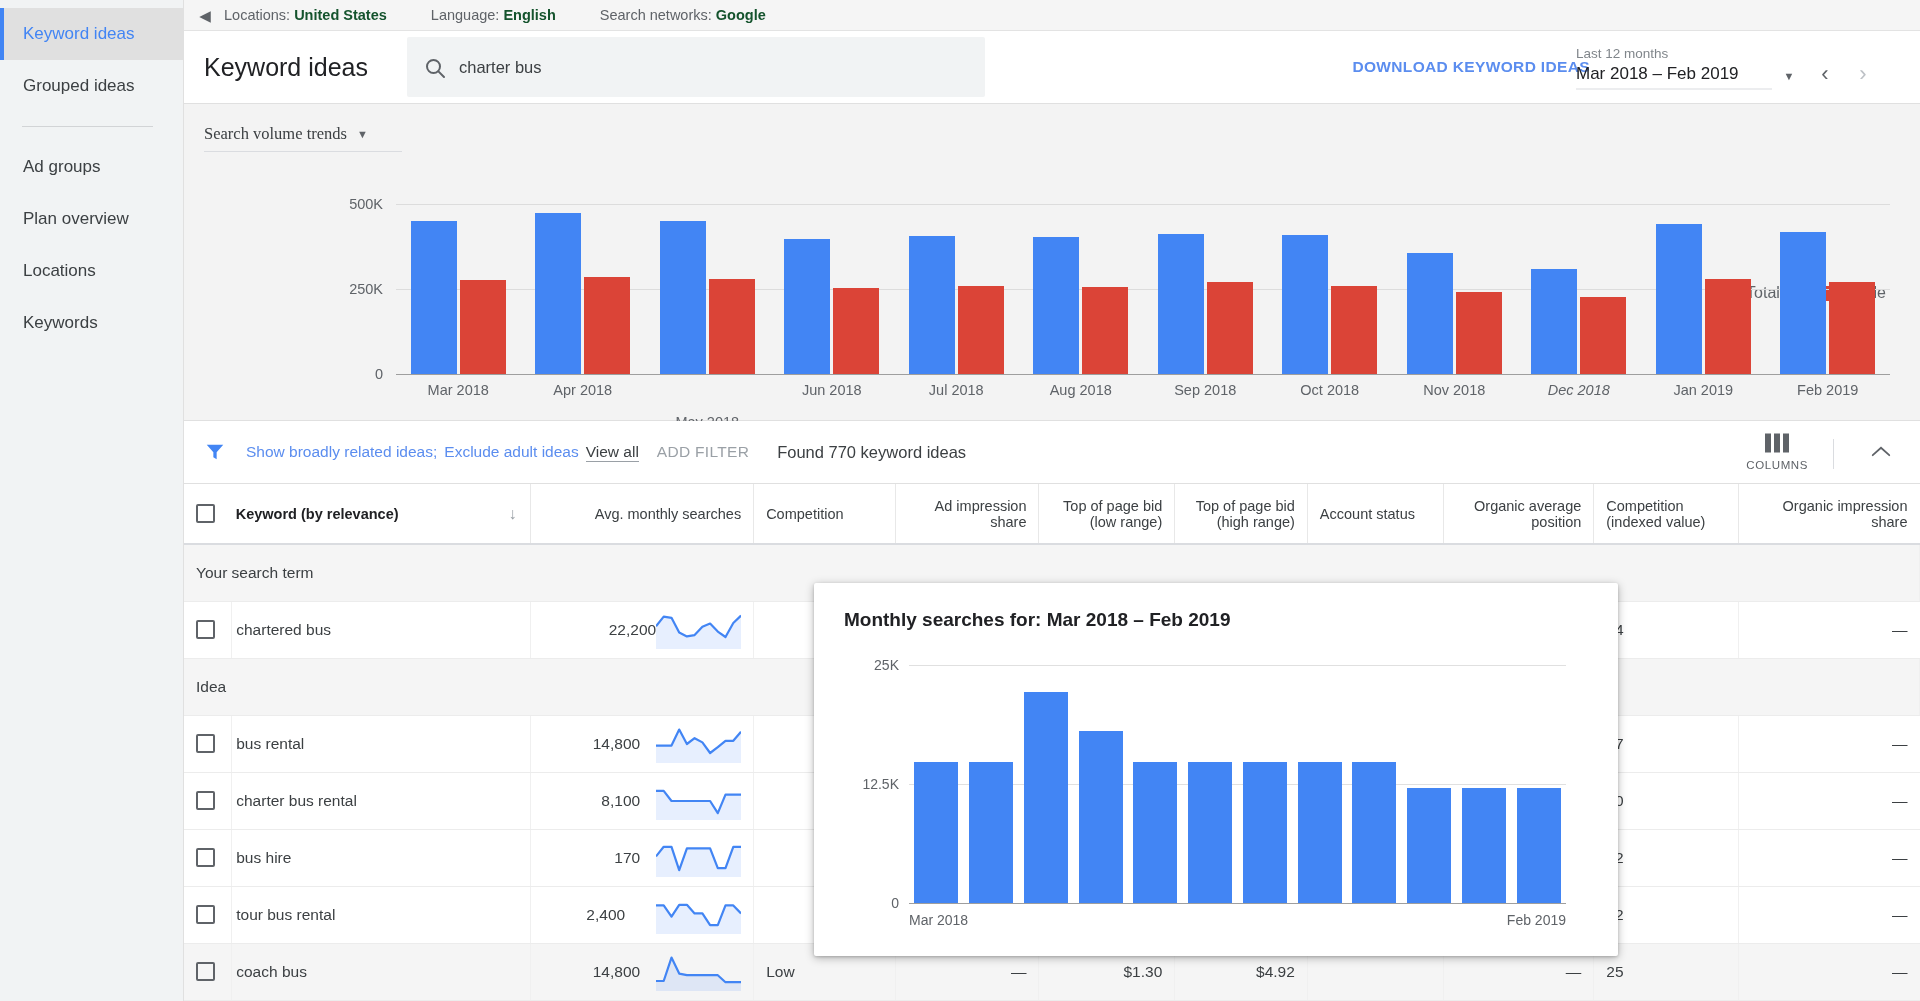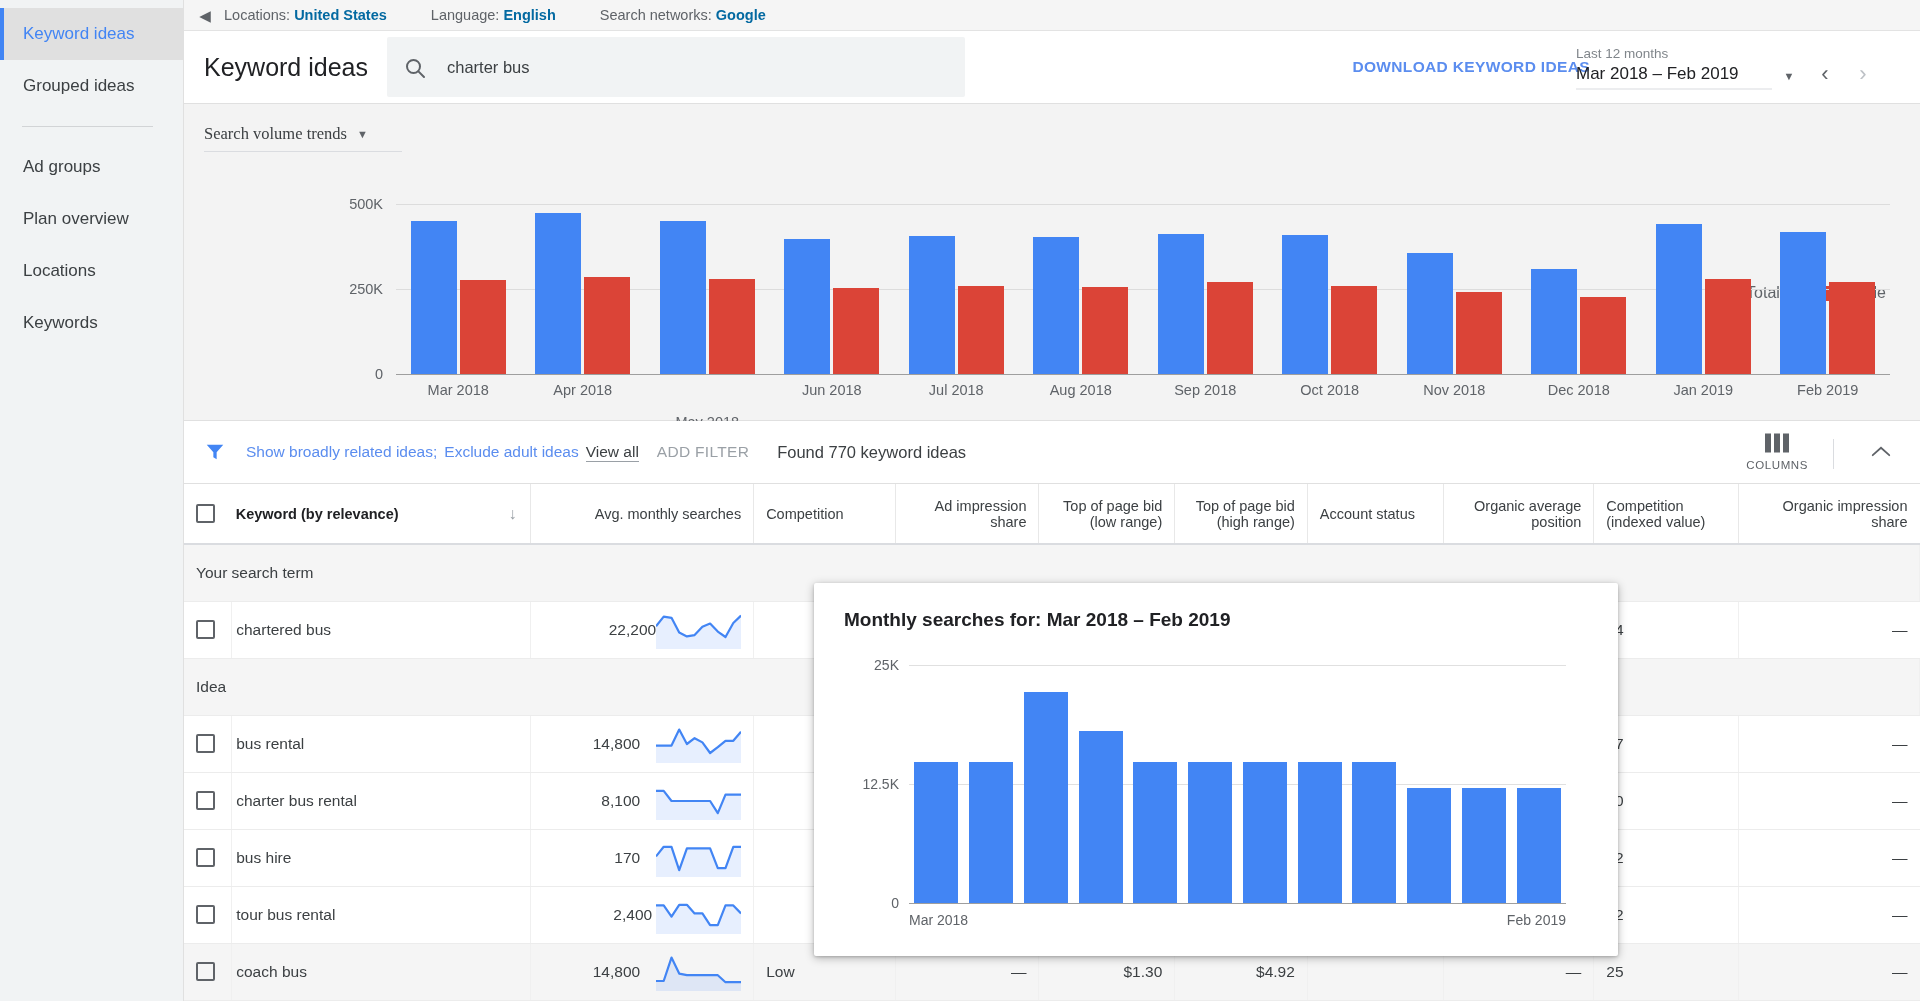--- a/index.html
+++ b/index.html
@@ -55,41 +55,40 @@
     display: flex; align-items: center;
     padding-left: 8px;
     font-size: 14.5px;
     color: #5f6368;
   }
   #collapse-arrow {
     width: 26px; text-align: center; color:#5f6368; font-size:15px;
     cursor: pointer; margin-right: 6px; line-height: 1;
   }
   .ctx { margin-right: 44px; white-space: nowrap; }
-  .ctx b { color: #0369a1; font-weight: 700; }
+  .ctx b { color: #14532d; font-weight: 700; }
 
   
   #header {
     height: 73px;
     background: #fff;
     display: flex; align-items: center;
     padding: 0 0 0 20px;
     border-bottom: 1px solid #e0e0e0;
     position: relative;
   }
   #page-title { font-size: 25px; font-weight: 500; color: #202124; white-space: nowrap; }
   #search-box {
-    margin-left: 19px;
+    margin-left: 39px;
     width: 578px; height: 60px;
     background: #f1f3f4;
     border-radius: 2px;
     display: flex; align-items: center;
     padding: 0 16px;
     cursor: text;
-    gap: 8px;
   }
   #search-box .sicon { width: 30px; height: 22px; flex: 0 0 30px; }
   #search-value { font-size: 16.5px; color: #3c4043; margin-left: 6px; }
   #download-link {
     position: absolute; right: 330px; top: 50%; transform: translateY(-50%);
     color: #5b8def; font-size: 15.5px; font-weight: 600; letter-spacing: .35px;
     cursor: pointer; white-space: nowrap;
   }
   #daterange {
     position: absolute; right: 38px; top: 50%; transform: translateY(-50%);
@@ -362,21 +361,21 @@
             <div class="xtick" style="left: 62.5%;">Oct 2018</div>
             <div class="grp" style="left: 66.6667%; width: 8.33333%; height: 170px;">
               <div class="bar total" style="height: 120.7px; background: rgb(66, 133, 244);"></div>
               <div class="bar mobile" style="height: 82.28px; background: rgb(219, 68, 55);"></div>
             </div>
             <div class="xtick" style="left: 70.8333%;">Nov 2018</div>
             <div class="grp" style="left: 75%; width: 8.33333%; height: 170px;">
               <div class="bar total" style="height: 104.72px; background: rgb(66, 133, 244);"></div>
               <div class="bar mobile" style="height: 77.18px; background: rgb(219, 68, 55);"></div>
             </div>
-            <div class="xtick" style="left: 79.1667%;">Dec 2018</div>
+            <div class="xtick" style="left: 79.1667%; font-style: italic;">Dec 2018</div>
             <div class="grp" style="left: 83.3333%; width: 8.33333%; height: 170px;">
               <div class="bar total" style="height: 149.6px; background: rgb(66, 133, 244);"></div>
               <div class="bar mobile" style="height: 95.2px; background: rgb(219, 68, 55);"></div>
             </div>
             <div class="xtick" style="left: 87.5%;">Jan 2019</div>
             <div class="grp" style="left: 91.6667%; width: 8.33333%; height: 170px;">
               <div class="bar total" style="height: 142.12px; background: rgb(66, 133, 244);"></div>
               <div class="bar mobile" style="height: 91.8px; background: rgb(219, 68, 55);"></div>
             </div>
             <div class="xtick" style="left: 95.8333%;">Feb 2019</div>
@@ -562,21 +561,21 @@
             <td class="num" style="border-right: none;">—</td>
           </tr>
           <tr>
             <td class="lft" style="padding-right: 0px;"><span class="cbx"></span></td>
             <td class="lft" style="padding-left: 4px;">
               <div class="kwcell">
                 <span>tour bus rental</span>
               </div>
             </td>
             <td class="num">
-              <div style="display:flex;align-items:center;justify-content:flex-end;gap:4px">
+              <div style="display:flex;align-items:center;justify-content:flex-end;gap:31px">
                 <span>2,400</span>
                 <span>
                   <svg class="spark" width="85" height="38" viewBox="0 0 85 38">
                     <path d="M0.0,9.4 L7.7,9.4 L15.5,20.6 L23.2,8.8 L30.9,8.8 L38.6,17.4 L46.4,17.4 L54.1,29.2 L61.8,29.2 L69.5,9.4 L77.3,9.4 L85.0,17.4 L85,38 L0,38 Z" fill="#4285f4" fill-opacity="0.13"></path>
                     <path d="M0.0,9.4 L7.7,9.4 L15.5,20.6 L23.2,8.8 L30.9,8.8 L38.6,17.4 L46.4,17.4 L54.1,29.2 L61.8,29.2 L69.5,9.4 L77.3,9.4 L85.0,17.4" fill="none" stroke="#4285f4" stroke-width="2.2" stroke-linejoin="round"></path>
                   </svg>
                 </span>
               </div>
             </td>
             <td class="lft"></td>

